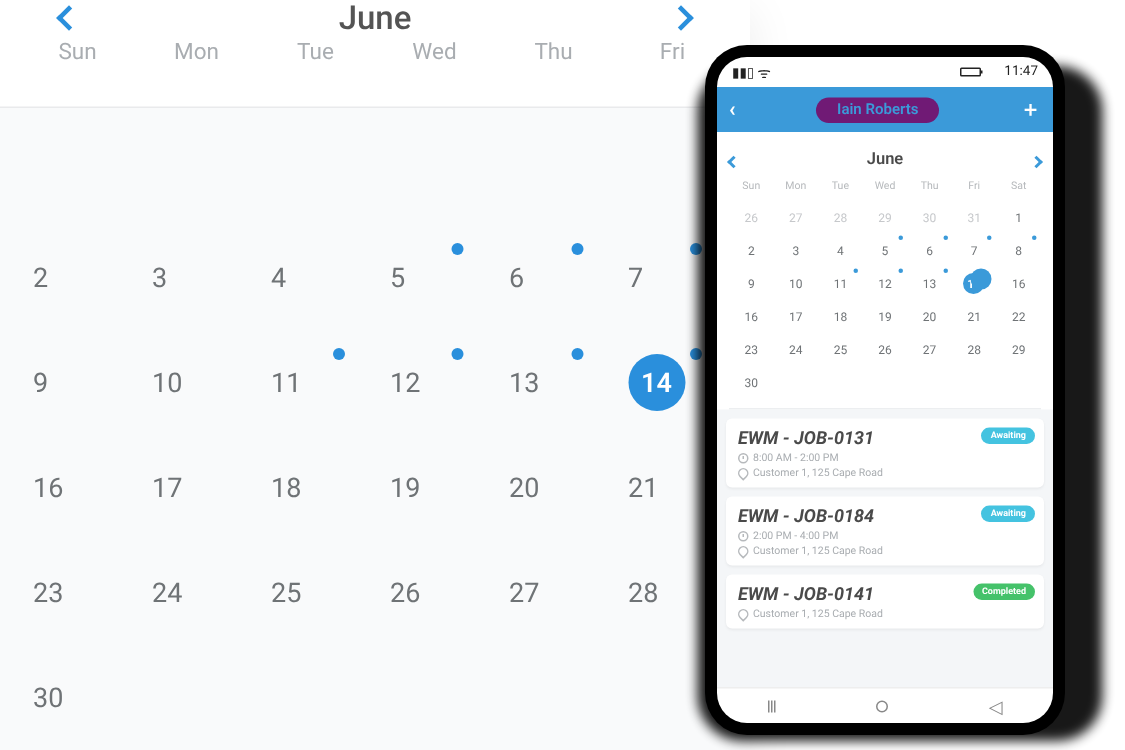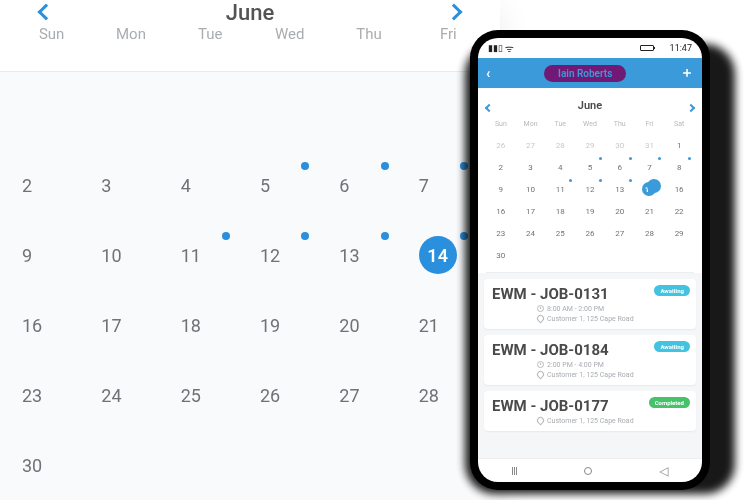--- a/index.html
+++ b/index.html
@@ -112,22 +112,22 @@
   .mini-cal .mc.sel span {
     display:inline-flex; align-items:center; justify-content:center;
     width:14px; height:14px; border-radius:50%; background:#3b9ad9; color:#fff; font-weight:700;
   }
 
   .jobs { flex:1; background:#f4f6f8; padding:6px 6px; display:flex; flex-direction:column; gap:6px; overflow:hidden;}
   .job {
     background:#fff; border-radius:4px; padding:6px 8px; position:relative;
     box-shadow:0 1px 2px rgba(0,0,0,.06);
   }
-  .job .ttl { font-size:15px; font-weight:700; color:#4a4a4a; }
-  .job .line { font-size:7px; color:#a8acb0; margin-top:2px; display:flex; gap:3px;margin-left:45px;}
+  .job .ttl { font-size:12px; font-weight:700; color:#4a4a4a;font-style:italic; }
+  .job .line { font-size:7px; color:#a8acb0; margin-top:2px; display:flex; align-items:center; gap:3px;}
   .job .badge {
     position:absolute; right:6px; top:6px; font-size:6px; font-weight:700;
     color:#fff; padding:2px 6px; border-radius:7px;
   }
   .badge.awaiting { background:#44c3e0; }
   .badge.completed { background:#45c26a; }
   .clock-icon, .pin-icon { width:7px; height:7px; border:1px solid #b6b9bc; border-radius:50%; display:inline-block; position:relative;}
   .clock-icon::after{content:"";position:absolute;left:2px;top:1px;width:1px;height:2px;background:#b6b9bc;}
   .pin-icon{border-radius:50% 50% 50% 0;transform:rotate(-45deg);}
 
@@ -427,21 +427,21 @@
             <span class="clock-icon"></span>
             <span>2:00 PM - 4:00 PM</span>
           </div>
           <div class="line">
             <span class="pin-icon"></span>
             <span>Customer 1, 125 Cape Road</span>
           </div>
           <span class="badge awaiting">Awaiting</span>
         </div>
         <div class="job">
-          <div class="ttl">EWM - JOB-0177</div>
+          <div class="ttl">EWM - JOB-0141</div>
           <div class="line">
             <span class="pin-icon"></span>
             <span>Customer 1, 125 Cape Road</span>
           </div>
           <span class="badge completed">Completed</span>
         </div>
       </div>
 
     <div class="navbar">
       <span class="nav-lines">

